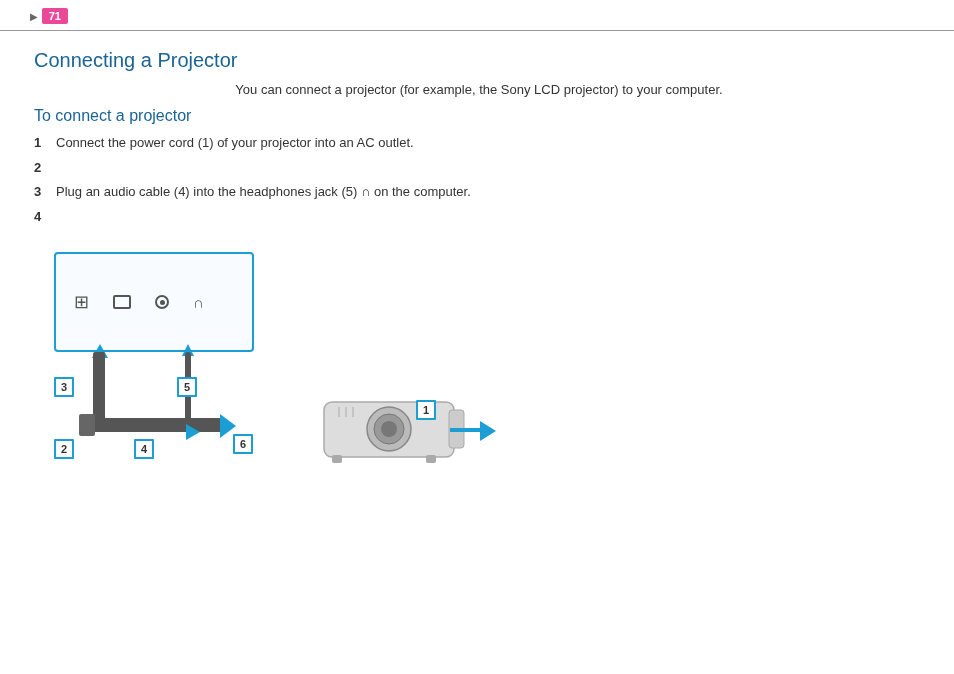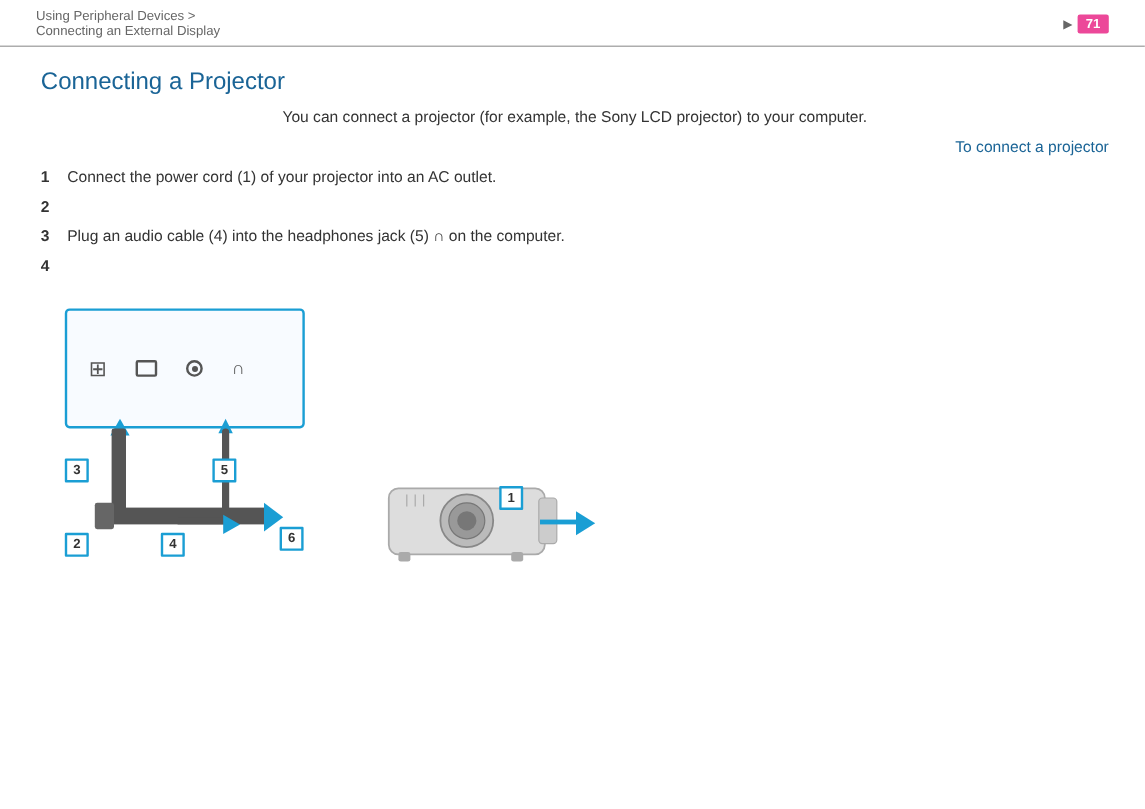--- a/index.html
+++ b/index.html
@@ -62,25 +62,24 @@
     }
 
     .intro-text {
       font-size: 13px;
       color: #333;
       margin-bottom: 10px;
       text-align: center;
     }
 
     .sub-heading {
-      font-size: 13px;
+      font-size: 16px;
       color: #1a6496;
       margin-bottom: 8px;
       font-weight: normal;
-      text-align: right;
     }
 
     .steps-list {
       list-style: none;
       margin-bottom: 16px;
     }
     .steps-list li {
       display: flex;
       gap: 8px;
       margin-bottom: 5px;
@@ -194,24 +193,20 @@
       top: 140px;
     }
 
   </style>
 </head>
 <body>
 
 <div class="page-container">
 
   <div class="header">
-    <div class="breadcrumb">
-      <div>Using Peripheral Devices &gt;</div>
-      <div>Connecting an External Display</div>
-    </div>
     <div class="page-number-box">
       <span class="page-arrow">▶</span>
       <span class="page-num-badge">71</span>
     </div>
   </div>
 
   <div class="content">
     <h1 class="section-title">Connecting a Projector</h1>
     <p class="intro-text">You can connect a projector (for example, the Sony LCD projector) to your computer.</p>
     <p class="sub-heading">To connect a projector</p>

